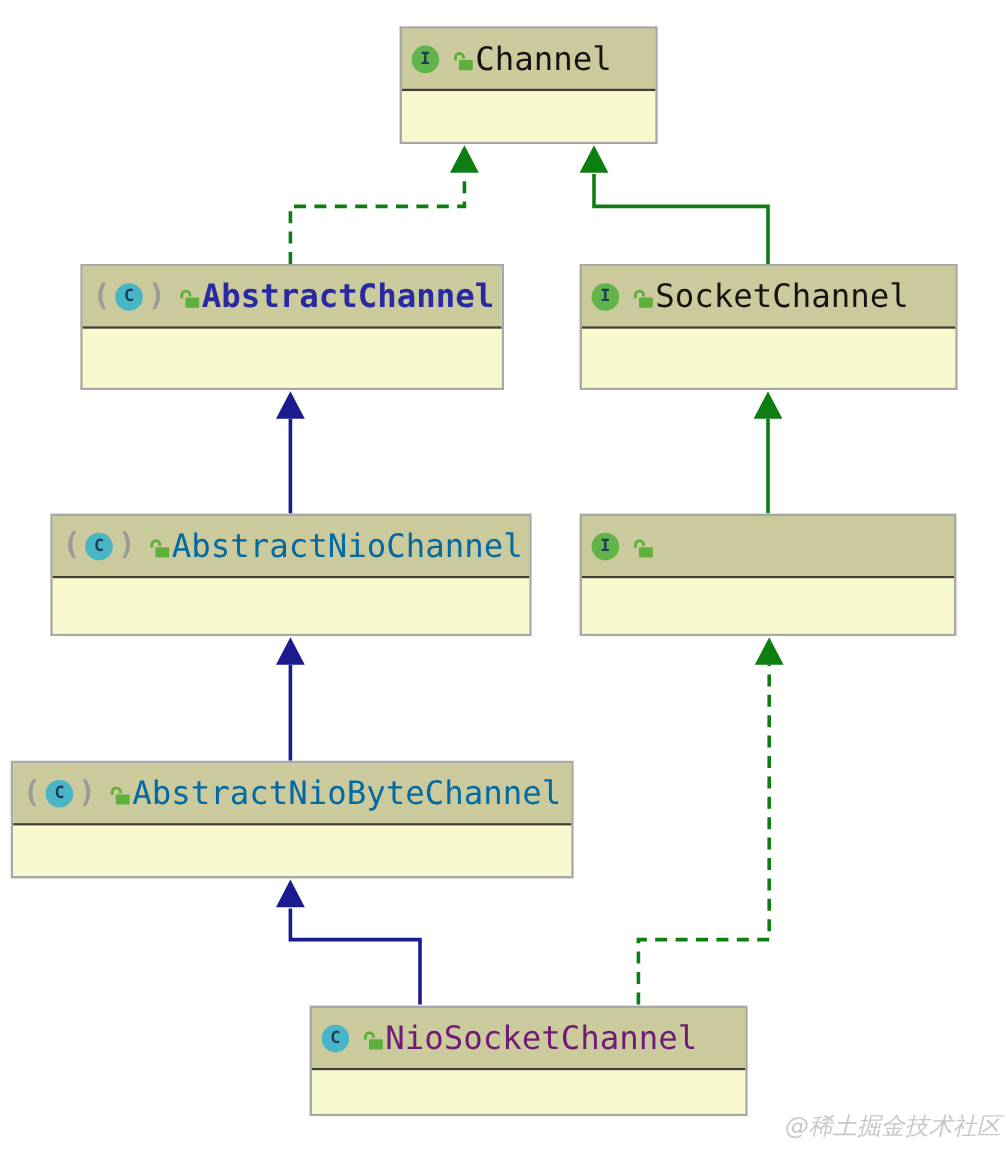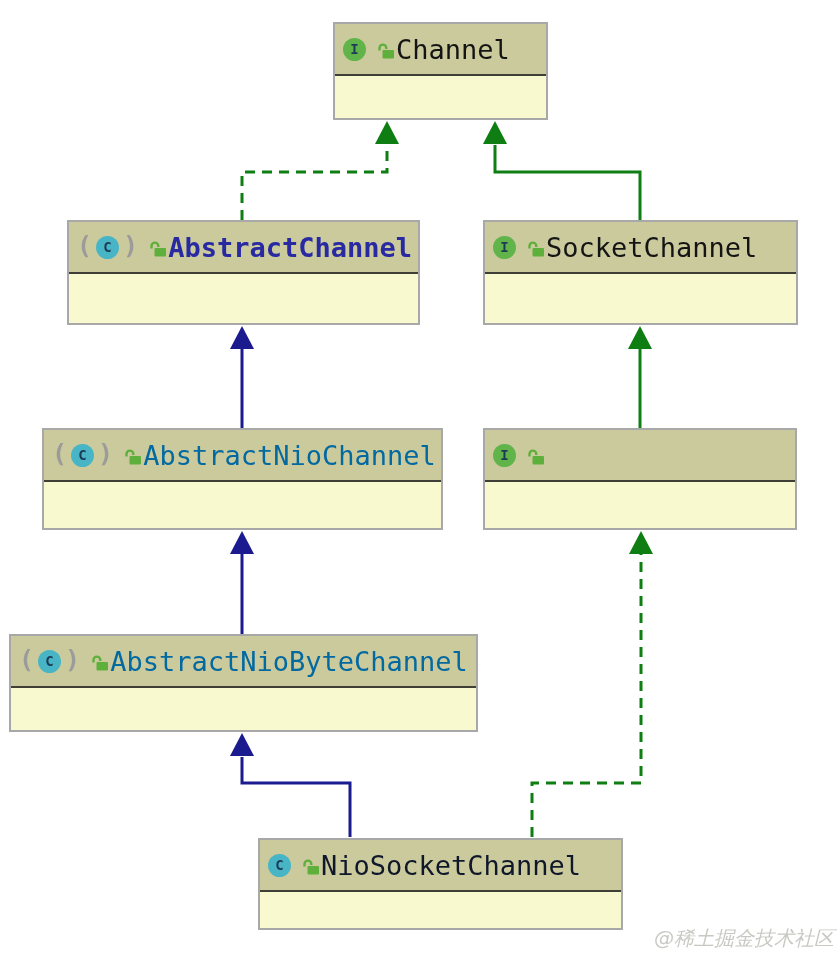--- a/index.html
+++ b/index.html
@@ -122,19 +122,19 @@
       </div>
       <div class="node" style="left: 258px; top: 838px; width: 365px; height: 92px;">
         <div class="node-header">
           <span class="icon-group">
             <span class="circle" style="background:#48b5c6">C</span>
             <svg class="lock" width="21" height="21" viewBox="0 0 21 21">
               <path d="M4.5 10.5 V8 a3.4 3.4 0 0 1 6.8 0 V9" fill="none" stroke="#5faf3c" stroke-width="2.4"></path>
               <rect x="7.5" y="10" width="11.5" height="8.5" rx="1" fill="#5faf3c"></rect>
             </svg>
           </span>
-          <span class="node-title" style="color: #0f172a;">NioSocketChannel</span>
+          <span class="node-title" style="color: #701a75;">NioSocketChannel</span>
         </div>
         <div class="node-body"></div>
       </div>
     </div>
   <div class="watermark" style="color: rgb(201, 201, 195); font-style: italic;">@稀土掘金技术社区</div>
 </div>
 
 </body></html>

